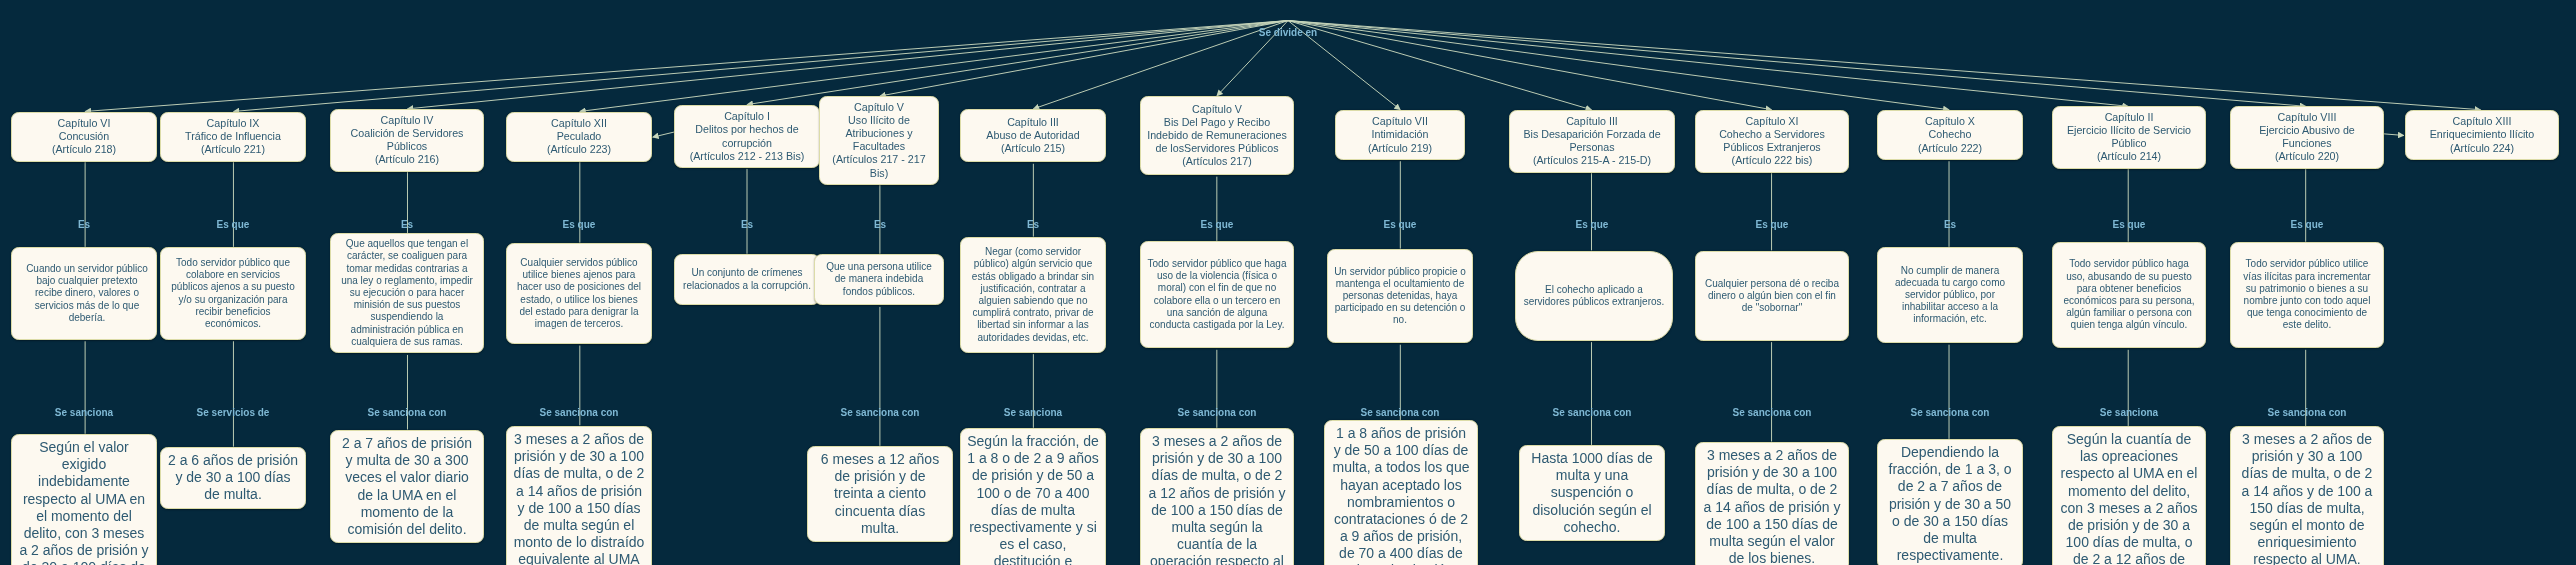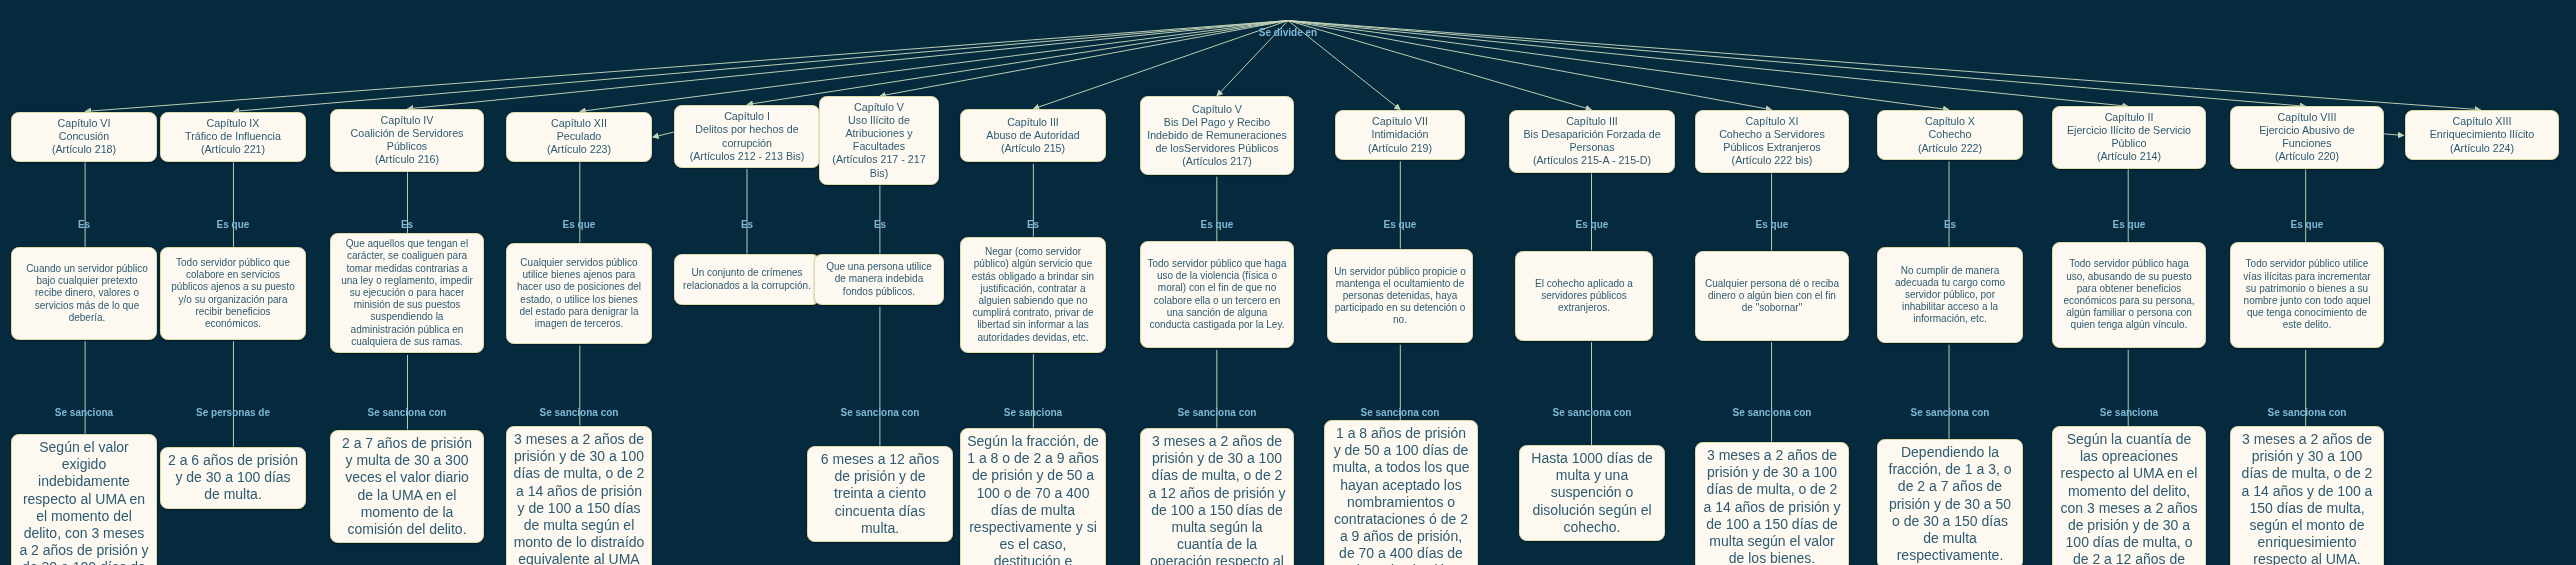--- a/index.html
+++ b/index.html
@@ -128,21 +128,21 @@
       </div>
       <div class="node chapter" style="left: 160px; top: 112px; width: 146px; min-height: 47px;">
         <span>Capítulo IX
 Tráfico de Influencia
 (Artículo 221)</span>
       </div>
       <div class="edge-label" style="left: 233px; top: 219px;">Es que</div>
       <div class="node desc" style="left: 160px; top: 247px; width: 146px; min-height: 93px;">
         <span>Todo servidor público que colabore en servicios públicos ajenos a su puesto y/o su organización para recibir beneficios económicos.</span>
       </div>
-      <div class="edge-label" style="left: 233px; top: 407px;">Se personas de</div>
+      <div class="edge-label" style="left: 233px; top: 407px;">Se servicios de</div>
       <div class="node sanction" style="left: 160px; top: 447px; width: 146px; min-height: 51px;">
         <span>2 a 6 años de prisión y de 30 a 100 días de multa.</span>
       </div>
       <div class="node chapter" style="left: 330px; top: 109px; width: 154px; min-height: 58px;">
         <span>Capítulo IV
 Coalición de Servidores Públicos
 (Artículo 216)</span>
       </div>
       <div class="edge-label" style="left: 407px; top: 219px;">Es</div>
       <div class="node desc" style="left: 330px; top: 233px; width: 154px; min-height: 120px;">
@@ -224,21 +224,21 @@
       <div class="edge-label" style="left: 1400px; top: 407px;">Se sanciona con</div>
       <div class="node sanction" style="left: 1324px; top: 420px; width: 154px; min-height: 120px;">
         <span>1 a 8 años de prisión y de 50 a 100 días de multa, a todos los que hayan aceptado los nombramientos o contrataciones ó de 2 a 9 años de prisión, de 70 a 400 días de multa y destitución e inhabilitación de 2 a 9 años según la fracción.</span>
       </div>
       <div class="node chapter" style="left: 1509px; top: 110px; width: 166px; min-height: 50px;">
         <span>Capítulo III
 Bis Desaparición Forzada de Personas
 (Artículos 215-A - 215-D)</span>
       </div>
       <div class="edge-label" style="left: 1592px; top: 219px;">Es que</div>
-      <div class="node desc" style="left: 1515px; top: 251px; width: 138px; min-height: 90px;">
+      <div class="node desc" style="left: 1515px; top: 251px; width: 158px; min-height: 90px; border-radius: 23px;">
         <span>El cohecho aplicado a servidores públicos extranjeros.</span>
       </div>
       <div class="edge-label" style="left: 1592px; top: 407px;">Se sanciona con</div>
       <div class="node sanction" style="left: 1519px; top: 445px; width: 146px; min-height: 55px;">
         <span>Hasta 1000 días de multa y una suspención o disolución según el cohecho.</span>
       </div>
       <div class="node chapter" style="left: 1695px; top: 110px; width: 154px; min-height: 50px;">
         <span>Capítulo XI
 Cohecho a Servidores Públicos Extranjeros
 (Artículo 222 bis)</span>

